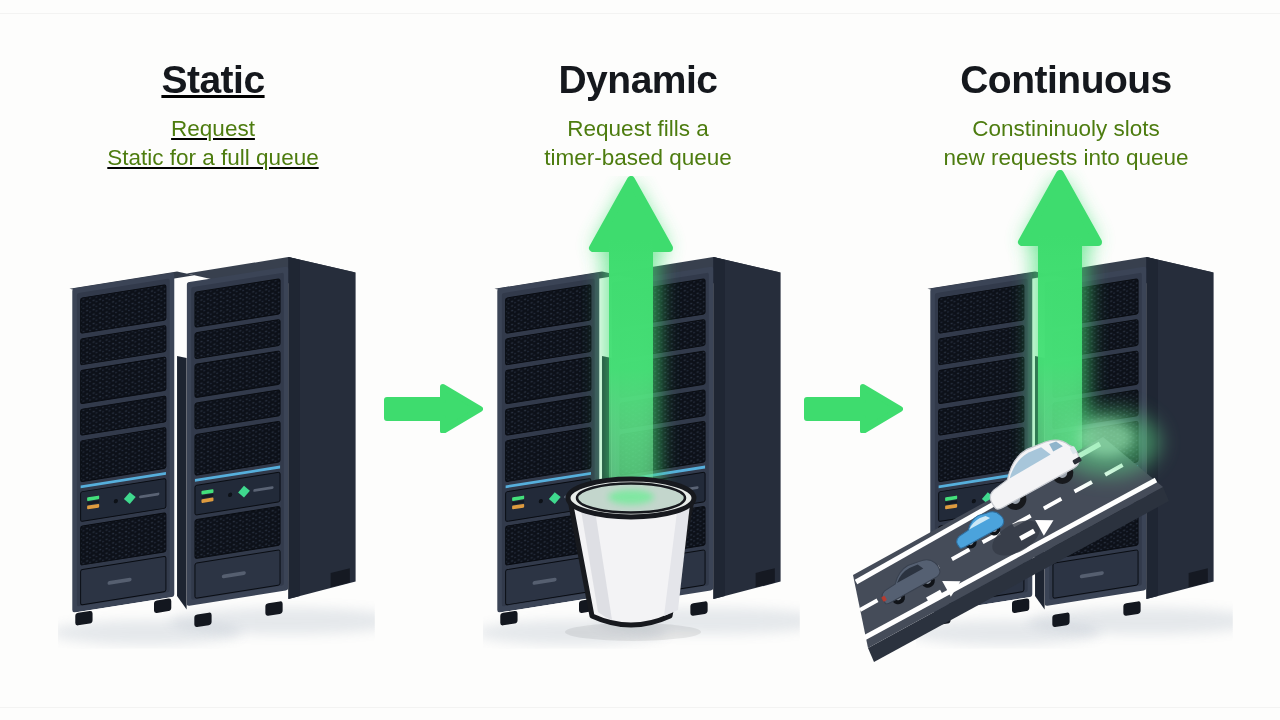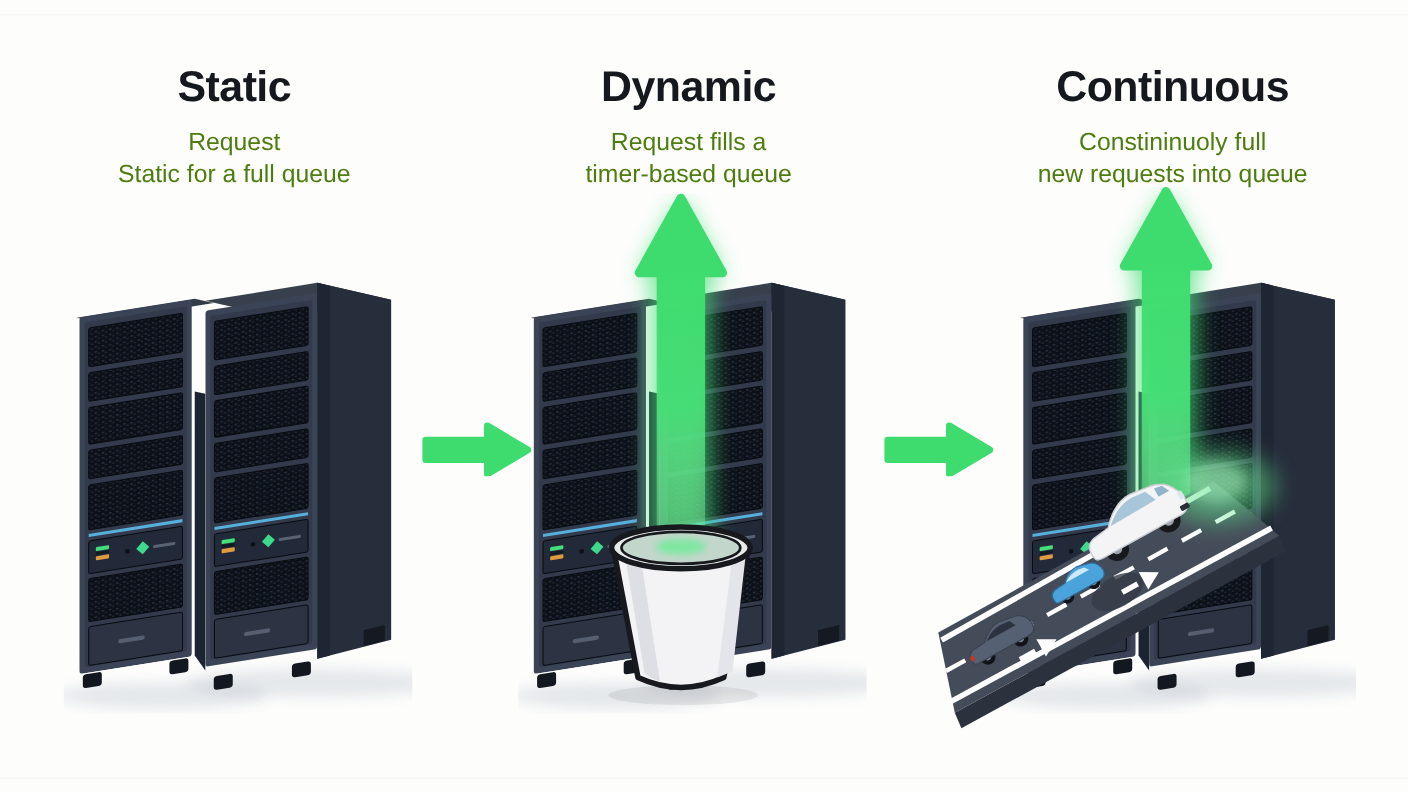--- a/index.html
+++ b/index.html
@@ -10,22 +10,22 @@
     position:relative;
   }
   .hairline { position:absolute; left:0; width:1280px; height:1px; background:rgba(0,0,0,0.04); }
   .hairline.top { top:13px; }
   .hairline.bottom { top:707px; }
 
   .panel {
     position:absolute; top:0; width:426px; height:720px;
     text-align:center;
   }
-  .panel.p1 { left:0; }
-  .panel.p2 { left:413px; }
+  .panel.p1 { left:0;text-decoration:underline; }
+  .panel.p2 { left:425px; }
   .panel.p3 { left:853px; }
 
   .panel h1 {
     margin-top:58px;
     font-size:39px;
     font-weight:bold;
     letter-spacing:-0.5px;
     color:#15181d;
   }
   .panel .subtitle {
@@ -173,21 +173,21 @@
         <ellipse cx="203" cy="328" rx="54" ry="14.5" fill="#c3d6cc" stroke="#17191e" stroke-width="2.5"></ellipse>
         <ellipse cx="203" cy="327" rx="23" ry="7.5" fill="#7ee8a0" filter="url(#blur3)" opacity="0.95"></ellipse>
       </g>
     </svg>
   </div>
 </section>
 
 <section class="panel p3">
   <h1>Continuous</h1>
   <div class="subtitle">
-    <span>Constininuoly full</span><br>
+    <span>Constininuoly slots</span><br>
     <span>new requests into queue</span>
   </div>
   <div class="art">
     <svg width="420" height="495" viewBox="0 0 420 495">
       <g transform="translate(60,42) scale(0.96)">
         <use href="#rackpair" width="330" height="455"></use>
       </g>
       <g transform="translate(144,0)">
         <use href="#uparrow" width="120" height="330"></use>
       </g>

